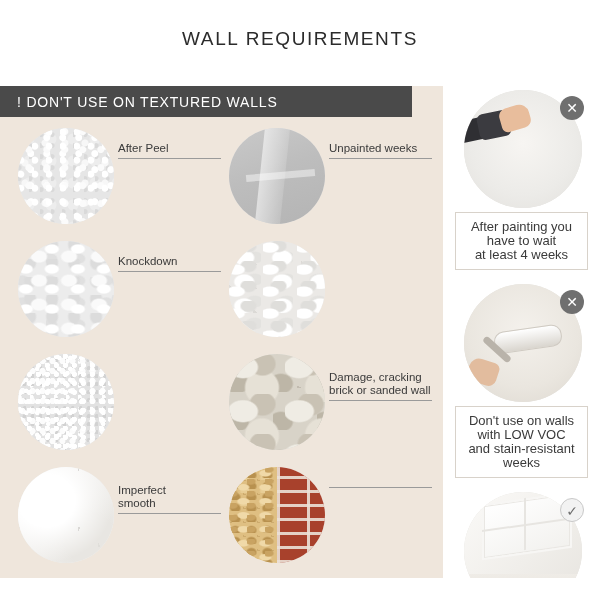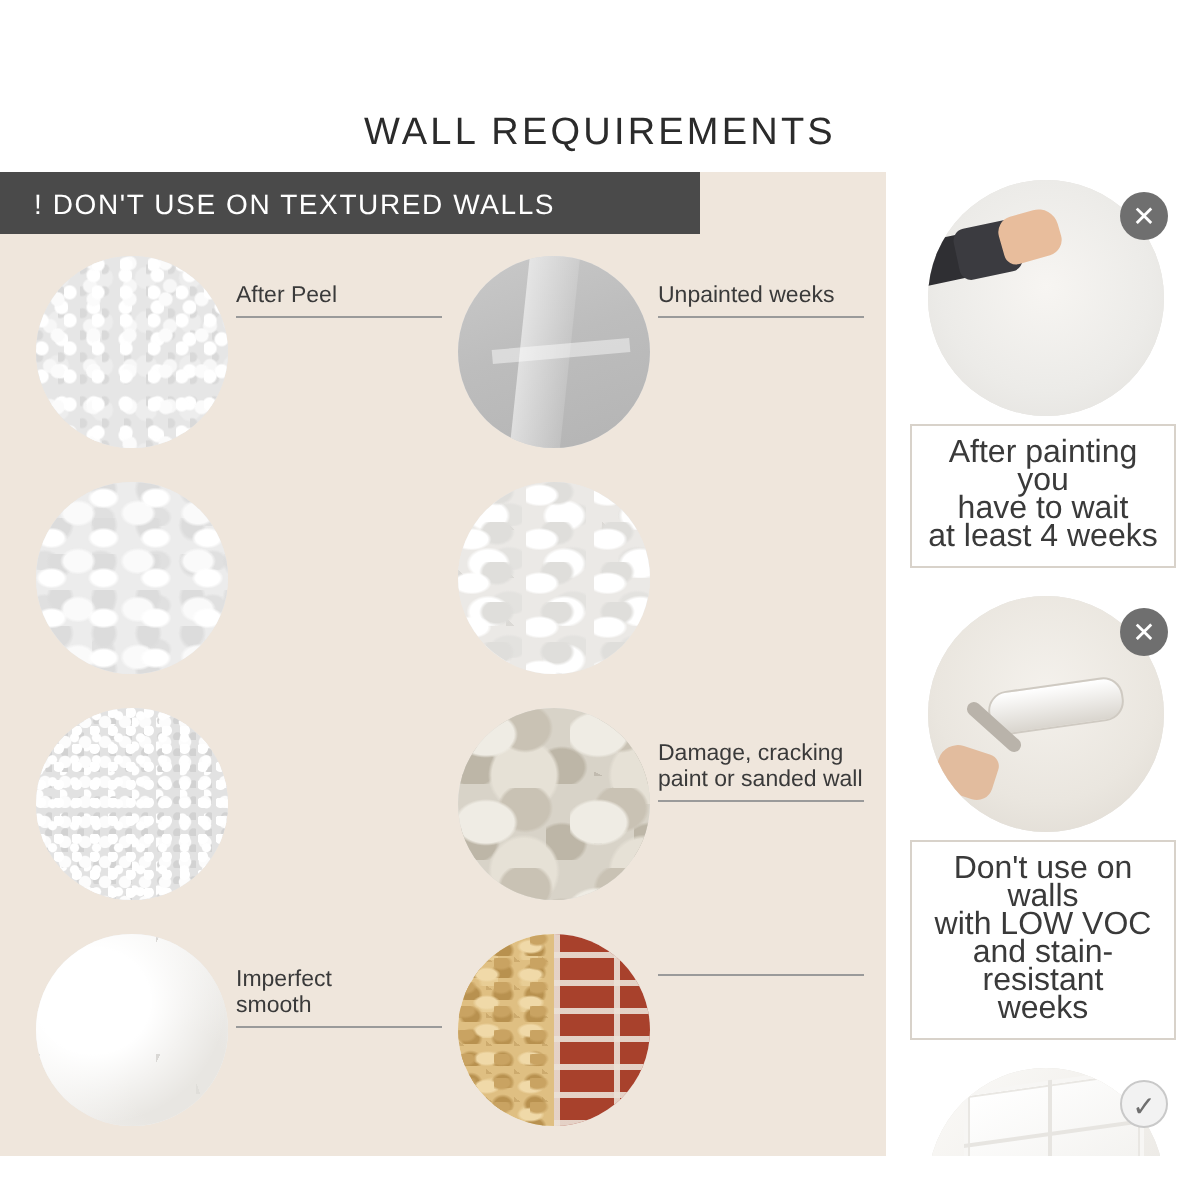--- a/index.html
+++ b/index.html
@@ -25,37 +25,36 @@
   .title {
     position: absolute;
     top: 28px;
     left: 0;
     width: 600px;
     text-align: center;
     font-size: 19px;
     letter-spacing: 1.6px;
     color: #2b2b2b;
     font-weight: 400;
-    margin-top: 28px;
   }
   
   .beige-panel {
     position: absolute;
     left: 0;
     top: 86px;
     width: 443px;
     height: 514px;
     background: #efe6dc;
   }
   
   .banner {
     position: absolute;
     left: 0;
     top: 86px;
-    width: 350px;
+    width: 412px;
     height: 31px;
     background: #4a4a4a;
     color: #ffffff;
     display: flex;
     align-items: center;
     padding-left: 17px;
     box-sizing: border-box;
     font-size: 14px;
     letter-spacing: 0.8px;
   }
@@ -135,21 +134,21 @@
     background: #f2f2f2;
     color: #6f6f6f;
     border: 1px solid #c9c9c9;
     box-sizing: border-box;
   }
   .rc-caption {
     margin-top: 4px;
     border: 1px solid #d8d2ca;
     padding: 7px 4px;
     text-align: center;
-    font-size: 16px;
+    font-size: 13px;
     line-height: 14px;
     color: #3a3a3a;
     background: #ffffff;
     box-sizing: border-box;
     width: 133px;
   }
   
   .tx { position:absolute; inset:0; }
 
   
@@ -356,41 +355,45 @@
       <div class="cap">
         <span>Unpainted weeks</span>
         <span class="rule"></span>
       </div>
     </div>
 
     <div class="cell" style="left:0px; top:113px;">
       <div class="swatch">
           <div class="tx tx-knockdown"></div>
         </div>
+      <div class="cap">
+        <span>Knockdown</span>
+        <span class="rule"></span>
+      </div>
     </div>
 
     <div class="cell" style="left:211px; top:113px;">
       <div class="swatch">
           <div class="tx tx-slapbrush"></div>
         </div>
     </div>
 
     <div class="cell" style="left:0px; top:226px;">
       <div class="swatch">
           <div class="tx tx-popcorn"></div>
         </div>
     </div>
 
     <div class="cell" style="left:211px; top:226px;">
       <div class="swatch">
           <div class="tx tx-damage"></div>
         </div>
       <div class="cap" style="top:4px; white-space:pre-line;">
         <span>Damage, cracking
-paint or sanded wall</span>
+brick or sanded wall</span>
         <span class="rule"></span>
       </div>
     </div>
 
     <div class="cell" style="left:0px; top:339px;">
       <div class="swatch">
           <div class="tx tx-imperfect"></div>
         </div>
       <div class="cap" style="top:4px; white-space:pre-line;">
         <span>Imperfect

